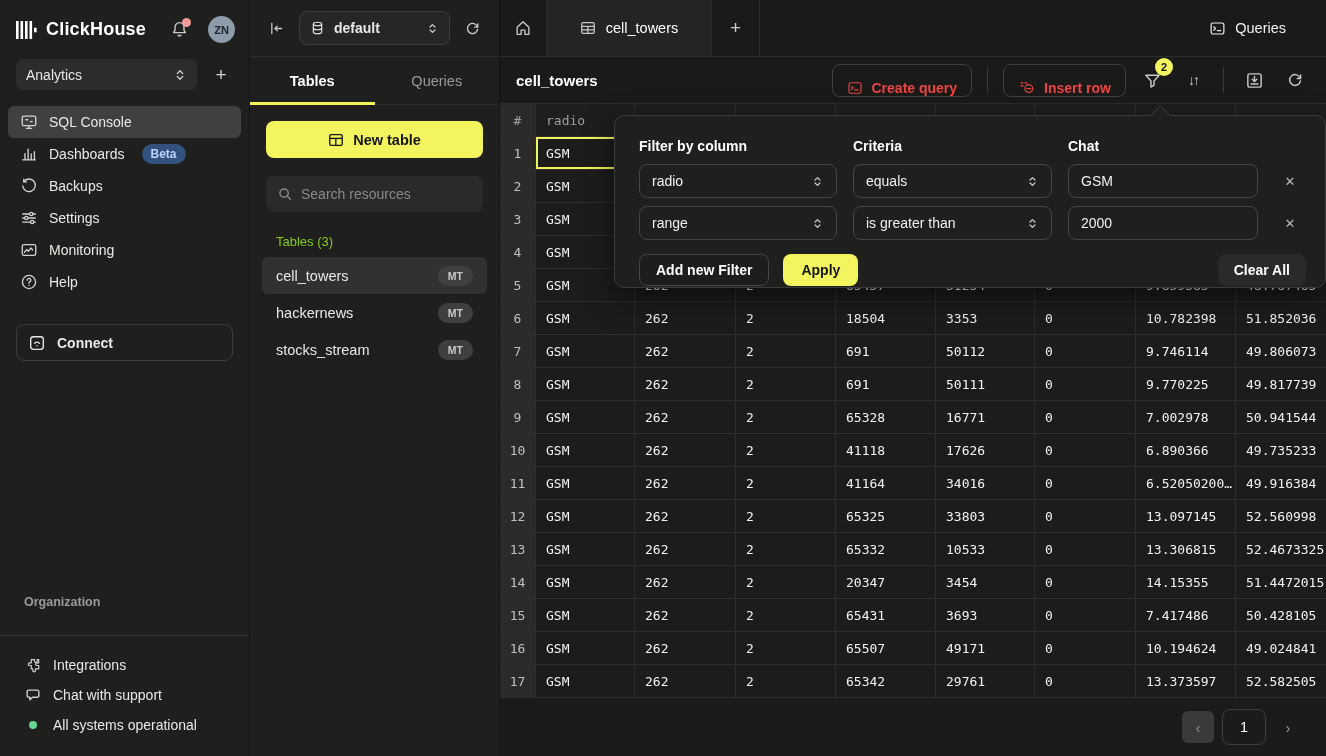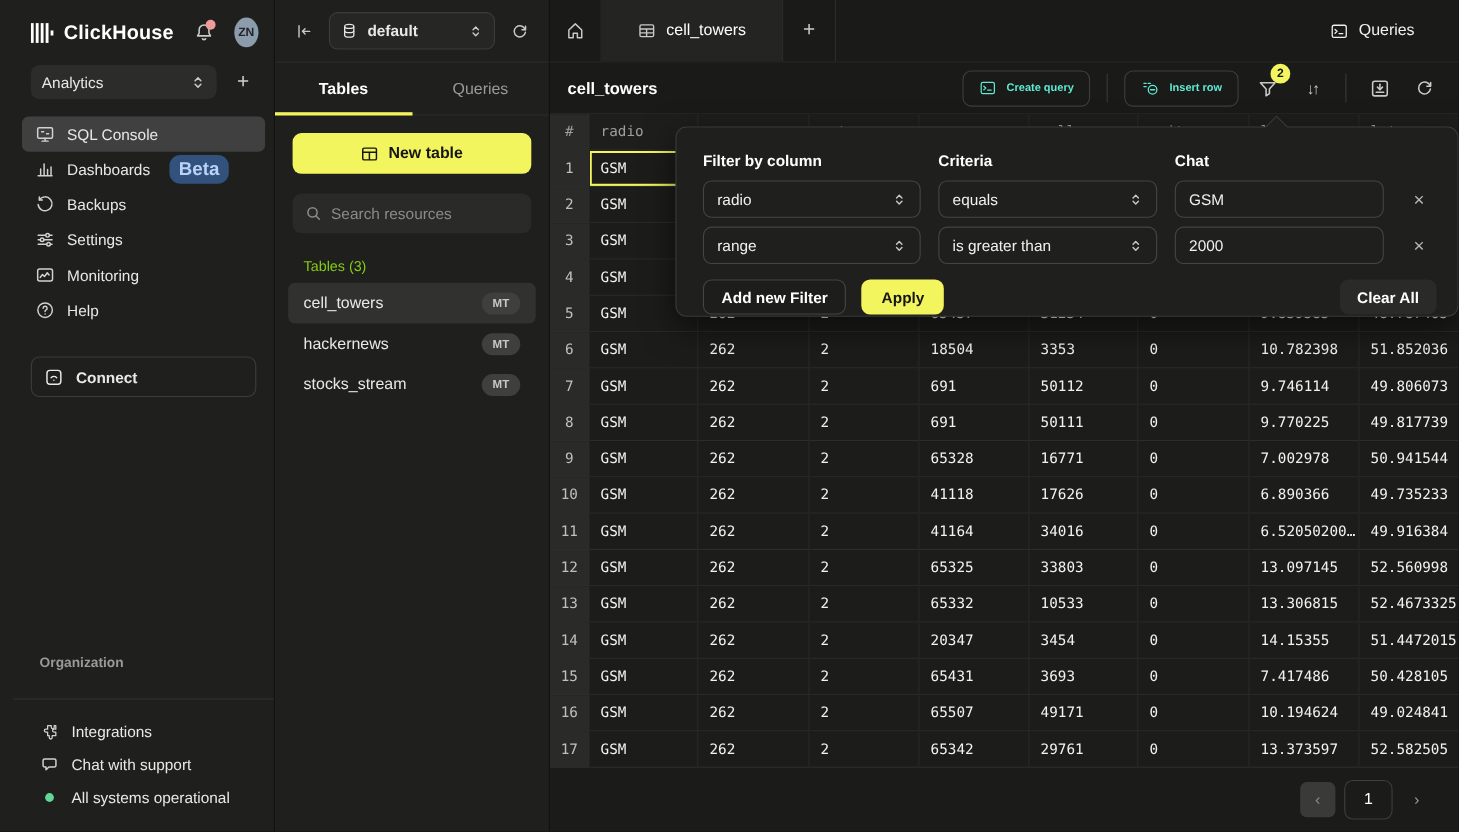--- a/index.html
+++ b/index.html
@@ -2,36 +2,36 @@
 <html><head>
 <meta charset="utf-8">
 <style>
   * { box-sizing: border-box; margin: 0; padding: 0; }
   html,body { width:1326px; height:756px; overflow:hidden; }
   body { font-family:"Liberation Sans", sans-serif; background:#141412; color:#e8e8e6; font-size:14px; }
   svg { display:block; }
   .app { display:flex; width:1326px; height:756px; }
 
   
-  .sidebar { width:250px; background:#1f1f1d; display:flex; flex-direction:column; border-right:1px solid #121210; flex-shrink:0;padding-left:12px; }
+  .sidebar { width:250px; background:#1f1f1d; display:flex; flex-direction:column; border-right:1px solid #121210; flex-shrink:0; }
   .brand-row { display:flex; align-items:center; padding:16px 14px 14px 16px; gap:9px; }
   .brand-name { font-size:18px; font-weight:bold; color:#fff; letter-spacing:.2px; }
   .brand-spacer { flex:1; }
   .bell-wrap { position:relative; width:24px; height:24px; display:flex; align-items:center; justify-content:center; cursor:pointer; }
   .bell-dot { position:absolute; top:0px; right:0px; width:9px; height:9px; border-radius:50%; background:#f09a9a; }
   .avatar { width:27px; height:27px; border-radius:50%; background:#8c9cab; color:#20252b; font-size:11px; font-weight:bold; display:flex; align-items:center; justify-content:center; margin-left:8px; cursor:pointer; }
   .workspace-row { display:flex; align-items:center; padding:2px 16px 10px 16px; gap:12px; }
   .workspace-select { flex:1; height:31px; background:#2c2c2a; border-radius:8px; display:flex; align-items:center; padding:0 10px; gap:8px; cursor:pointer; }
   .workspace-select .lbl { flex:1; font-size:14px; }
   .plus-ghost { color:#cfcfcd; font-size:19px; width:24px; text-align:center; cursor:pointer; }
   .nav { padding:6px 8px 0 8px; }
   .nav-item { height:32px; display:flex; align-items:center; gap:11px; padding:0 12px; border-radius:6px; cursor:pointer; color:#e8e8e6; }
   .nav-item .ic { width:18px; display:flex; justify-content:center; color:#d2d2d0; }
   .nav-item.active { background:#404040; }
-  .badge-beta { margin-left:6px; background:#32517d; color:#bad2f8; font-size:17px; font-weight:bold; padding:3px 9px; border-radius:10px; }
+  .badge-beta { margin-left:6px; background:#32517d; color:#bad2f8; font-size:12px; font-weight:bold; padding:3px 9px; border-radius:10px; }
   .connect-btn { margin:26px 16px 0 16px; height:37px; border:1px solid #3c3c3a; border-radius:8px; display:flex; align-items:center; gap:11px; padding:0 11px; cursor:pointer; font-weight:bold; }
   .org-section { margin-top:auto; }
   .org-label { color:#9a9a98; font-size:12.5px; font-weight:bold; padding:0 16px 10px 24px; }
   .side-divider { border-top:1px solid #30302e; margin:16px 0 14px 0; }
   .side-foot { padding:0 8px 16px 8px; }
   .foot-item { height:30px; display:flex; align-items:center; gap:11px; padding:0 16px; cursor:pointer; }
   .foot-item .ic { width:18px; display:flex; justify-content:center; color:#d2d2d0; }
   .green-dot { width:8px; height:8px; border-radius:50%; background:#62d796; margin:0 5px; }
   .chev-right { margin-left:auto; color:#cfcfcd; }
 
@@ -60,21 +60,21 @@
   .main-top { height:57px; background:#1a1a18; border-bottom:1px solid #2c2c2a; display:flex; align-items:stretch; flex-shrink:0; }
   .home-cell { width:47px; display:flex; align-items:center; justify-content:center; border-right:1px solid #2c2c2a; cursor:pointer; color:#c9c9c7; }
   .doc-tab { width:165px; background:#242422; display:flex; align-items:center; justify-content:center; gap:10px; border-right:1px solid #2c2c2a; cursor:pointer; color:#fff; font-size:14.5px; }
   .add-tab { width:48px; display:flex; align-items:center; justify-content:center; border-right:1px solid #2c2c2a; cursor:pointer; color:#c9c9c7; font-size:19px; }
   .top-spacer { flex:1; }
   .queries-link { display:flex; align-items:center; gap:9px; padding:0 40px 0 0; cursor:pointer; color:#f0f0ee; font-size:14.5px; }
 
   .main-toolbar { height:47px; background:#1a1a18; border-bottom:1px solid #2c2c2a; display:flex; align-items:center; padding:0 16px; gap:11px; flex-shrink:0; }
   .tbl-title { font-size:15px; font-weight:bold; color:#fff; }
   .tb-spacer { flex:1; }
-  .outline-btn { height:33px; border:1px solid #3f3f3d; background:none; border-radius:8px; color:#5eead4; font-size:10px; font-weight:bold; display:flex; align-items:center; gap:9px; padding:0 14px; cursor:pointer; font-family:inherit; }
+  .outline-btn { height:33px; border:1px solid #3f3f3d; background:none; border-radius:8px; color:#ef4444; font-size:14px; font-weight:bold; display:flex; align-items:flex-end; gap:9px; padding:0 14px; cursor:pointer; font-family:inherit; }
   .v-div { width:1px; height:26px; background:#3a3a38; margin:0 4px; }
   .tool-ic { position:relative; width:30px; height:30px; display:flex; align-items:center; justify-content:center; color:#c9c9c7; cursor:pointer; }
   .filter-badge { position:absolute; top:-7px; right:-6px; width:18px; height:18px; border-radius:50%; background:#f3f55f; color:#161614; font-size:11px; font-weight:bold; display:flex; align-items:center; justify-content:center; }
   .sort-glyph { font-size:14px; letter-spacing:-2px; color:#c9c9c7; }
 
   
   .grid { font-family:"DejaVu Sans Mono", monospace; font-size:13px; flex-shrink:0; }
   .trow { display:flex; height:33px; }
   .tc { border-right:1px solid #2d2d2b; border-bottom:1px solid #2d2d2b; display:flex; align-items:center; padding-left:10px; white-space:nowrap; overflow:hidden; background:#1c1c1a; color:#f2f2f0; }
   .c0 { width:36px; justify-content:center; padding-left:0; }

